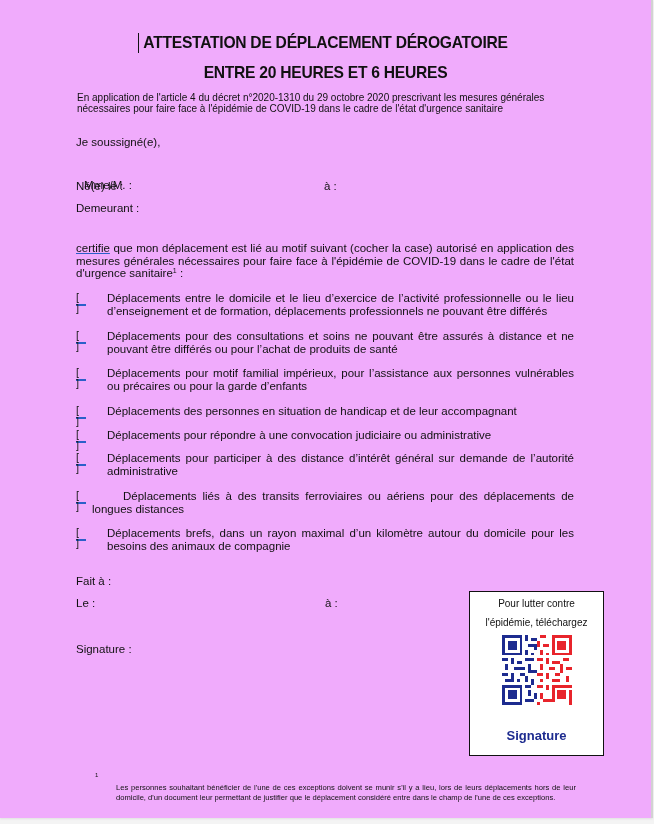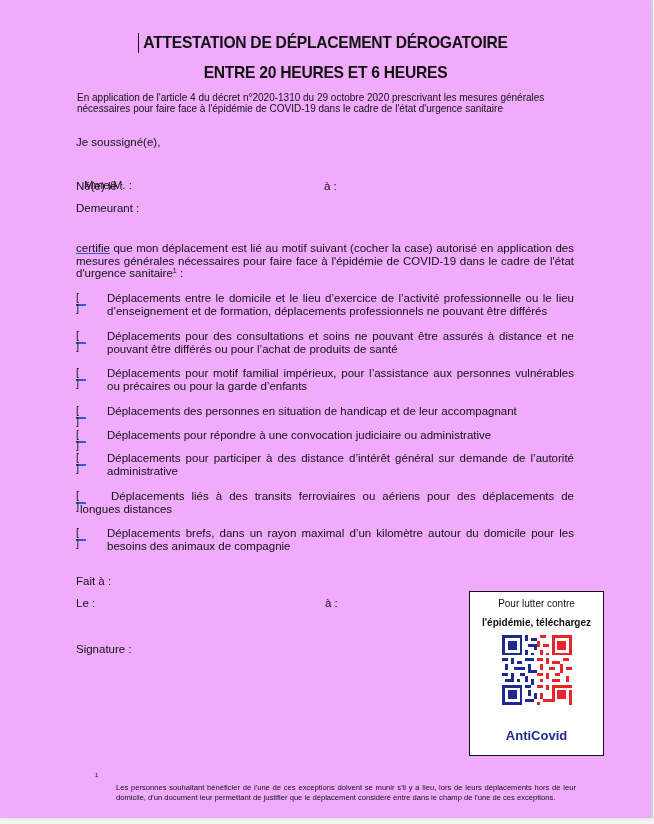--- a/index.html
+++ b/index.html
@@ -43,21 +43,21 @@
   .item {
     position: absolute; left: 76px; width: 498px;
     font-size: 11.5px; line-height: 12.5px;
   }
   .item .box {
     position: absolute; left: 0; top: 0;
     font-size: 11px; color: #1a1a1a; letter-spacing: 1px;
     border-bottom: 2px double #2b5fc9; line-height: 11px; height: 12px; width: 10px;
   }
   .item .txt { display: block; margin-left: 31px; text-align: justify; }
-  .item.hang .txt { margin-left: 4px; text-indent: 31px; }
+  .item.hang .txt { margin-left: 16px; text-indent: 31px; }
   .qr-box {
     position: absolute; left: 469px; top: 591px; width: 133px; height: 163px;
     border: 1.5px solid #111; background: #fff;
   }
   .qr-text {
     position: absolute; left: 0; width: 133px; text-align: center; font-size: 10px; color: #111;
   }
   .qr-code {
     position: absolute; left: 31px; top: 43px; width: 72px; height: 70px;
   }
@@ -134,21 +134,21 @@
     <span class="txt">Déplacements brefs, dans un rayon maximal d’un kilomètre autour du domicile pour les besoins des animaux de compagnie</span>
   </div>
 
   <div class="line" style="left:76px; top:575px;">Fait à :</div>
   <div class="line" style="left:76px; top:597px;">Le :</div>
   <div class="line" style="left:325px; top:597px;">à :</div>
   <div class="line" style="left:76px; top:643px;">Signature :</div>
 
   <div class="qr-box">
     <div class="qr-text" style="top:6px;text-align:center;">Pour lutter contre</div>
-    <div class="qr-text" style="top:25px;font-weight:bold;">l'épidémie, téléchargez</div>
+    <div class="qr-text" style="top:25px;">l'épidémie, téléchargez</div>
     <svg class="qr-code" viewBox="0 0 24 24" shape-rendering="crispEdges">
       <rect x="0" y="0" width="12" height="24" fill="#ffffff"></rect>
 
       <rect x="0" y="0" width="7" height="7" fill="#1d2b8f"></rect>
         <rect x="1" y="1" width="5" height="5" fill="#fff"></rect>
         <rect x="2" y="2" width="3" height="3" fill="#1d2b8f"></rect>
       <rect x="17" y="0" width="7" height="7" fill="#e8242b"></rect>
         <rect x="18" y="1" width="5" height="5" fill="#fff"></rect>
         <rect x="19" y="2" width="3" height="3" fill="#e8242b"></rect>
       <rect x="0" y="17" width="7" height="7" fill="#1d2b8f"></rect>
@@ -208,19 +208,19 @@
           <rect x="15" y="17" width="1" height="2"></rect>
         <rect x="17" y="17" width="7" height="1"></rect>
           <rect x="17" y="18" width="1" height="5"></rect>
           <rect x="19" y="19" width="3" height="3"></rect>
         <rect x="23" y="19" width="1" height="5"></rect>
           <rect x="13" y="20" width="1" height="2"></rect>
           <rect x="14" y="22" width="3" height="1"></rect>
         <rect x="12" y="23" width="1" height="1"></rect>
       </g>
     </svg>
-    <div class="qr-brand2">AntiCovid</div>
+    <div class="qr-brand2">Signature</div>
   </div>
 
   <div class="footnote-mark">1</div>
   <div class="footnote">Les personnes souhaitant bénéficier de l'une de ces exceptions doivent se munir s'il y a lieu, lors de leurs déplacements hors de leur domicile, d'un document leur permettant de justifier que le déplacement considéré entre dans le champ de l'une de ces exceptions.</div>
 
 </div>
 
 </body></html>

